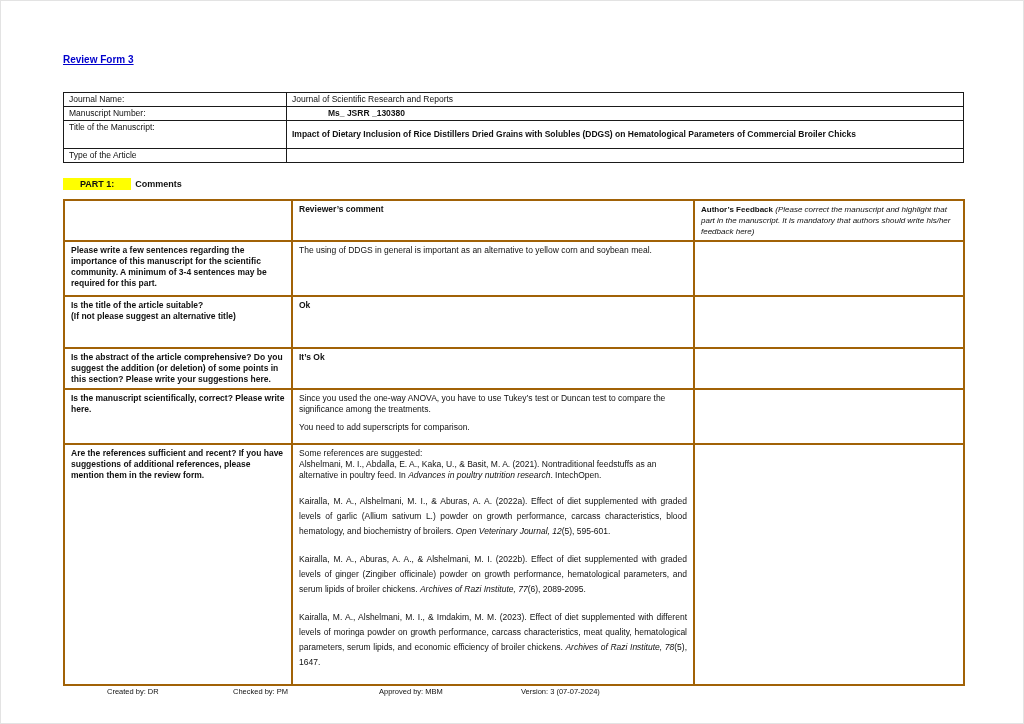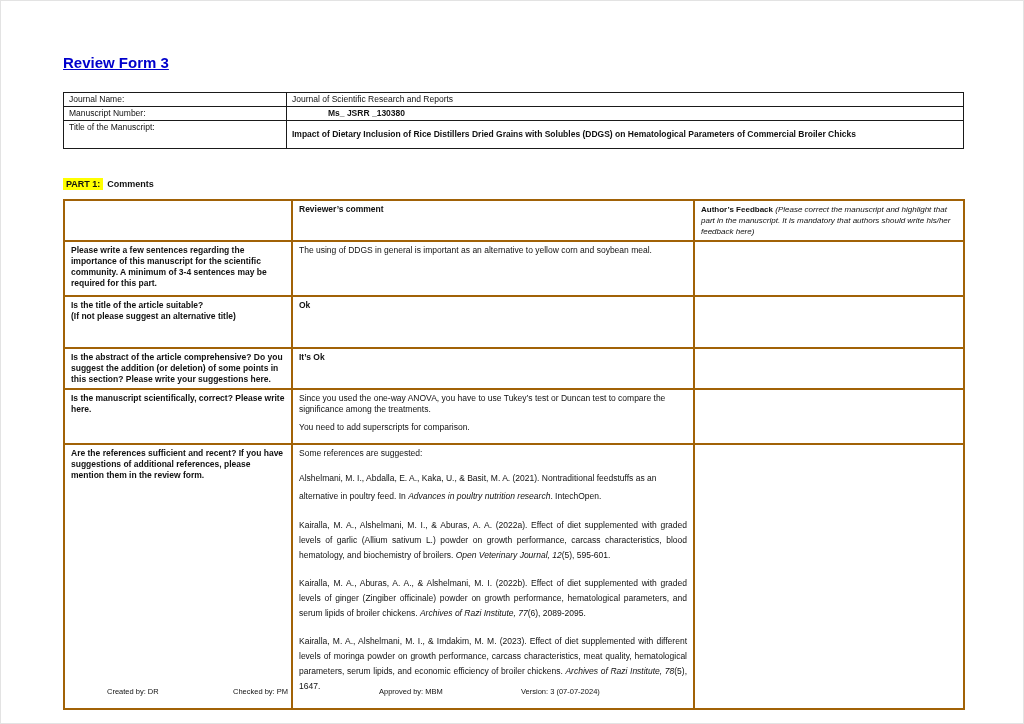--- a/index.html
+++ b/index.html
@@ -14,21 +14,21 @@
     width: 1024px;
     height: 724px;
     background: #ffffff;
     overflow: hidden;
     border: 1px solid #e3e3e3;
   }
   .form-title {
     position: absolute;
     left: 62px;
     top: 53px;
-    font-size: 15px;
+    font-size: 10px;
     font-weight: 700;
     text-decoration: underline;
     color: var(--blue, #0000cc);
   }
   table { border-collapse: collapse; table-layout: fixed; }
 
   
   .meta-table {
     position: absolute;
     left: 62px; top: 91px;
@@ -47,21 +47,21 @@
   .meta-table .bold { font-weight: 700; padding-left: 41px; }
   .meta-table .title-value { vertical-align: middle; font-weight: 700; }
 
   
   .part1 {
     position: absolute;
     left: 62px; top: 178px;
     font-size: 9px;
     font-weight: 700;
   }
-  .part1 .hl { background: var(--hl, #ffff00); padding: 1px 3px; }
+  .part1 .hl { background: var(--hl, #ffff00); padding: 1px 17px; }
   .part1 .lbl { margin-left: 4px; }
 
   
   .comments-table {
     position: absolute;
     left: 62px; top: 198px;
     width: 900px;
     font-size: 8.5px;
   }
   .comments-table td {
@@ -79,21 +79,21 @@
   .rh5 td { height: 220px; }
   .q-cell { font-weight: 700; padding: 3px 10px 3px 15px; }
   .prewrap { white-space: pre-line; }
   .head-rev { font-weight: 700; }
   .head-auth { font-size: 8px; line-height: 10px; }
   .head-auth .b { font-weight: 700; font-style: normal; }
   .head-auth .it { font-style: italic; }
   .cmt-bold { font-weight: 700; padding-left: 18px; padding-top: 5px; }
   .cmt-cell p { margin: 0 0 7px; }
   .ref-intro { margin: 0; }
-  .ref { margin: 10px 0 3px; line-height: 18px; }
+  .ref { margin: 0 0 3px; line-height: 11px; }
   .ref.justify { text-align: justify; line-height: 15px; margin: 13px 0 11px; }
 
   
   .footer {
     position: absolute;
     top: 686px; left: 0;
     width: 100%;
     height: 12px;
     font-size: 7.5px;
   }
@@ -120,20 +120,24 @@
         <td>Journal Name:</td>
         <td>Journal of Scientific Research and Reports</td>
       </tr>
       <tr class="h13">
         <td>Manuscript Number:</td>
         <td class="bold">Ms_ JSRR _130380</td>
       </tr>
       <tr class="title-row">
         <td>Title of the Manuscript:</td>
         <td class="title-value">Impact of Dietary Inclusion of Rice Distillers Dried Grains with Solubles (DDGS) on Hematological Parameters of Commercial Broiler Chicks</td>
+      </tr>
+      <tr class="h13">
+        <td>Type of the Article</td>
+        <td></td>
       </tr>
     </tbody>
   </table>
 
   <div class="part1">
     <span class="hl">PART 1:</span><span class="lbl">Comments</span>
   </div>
 
   <table class="comments-table">
     <colgroup>

